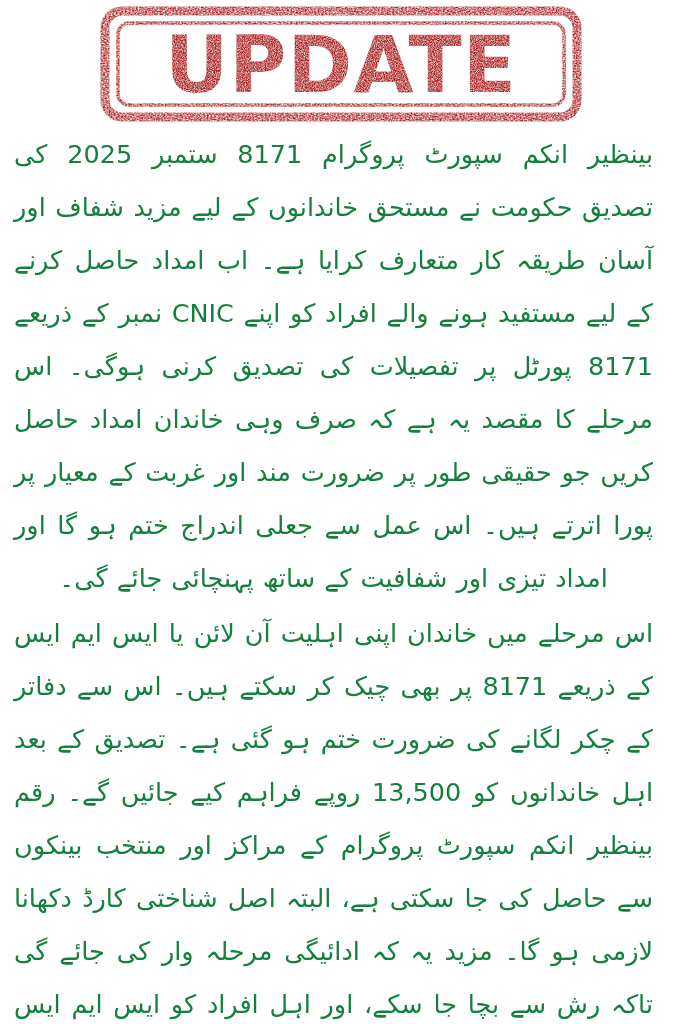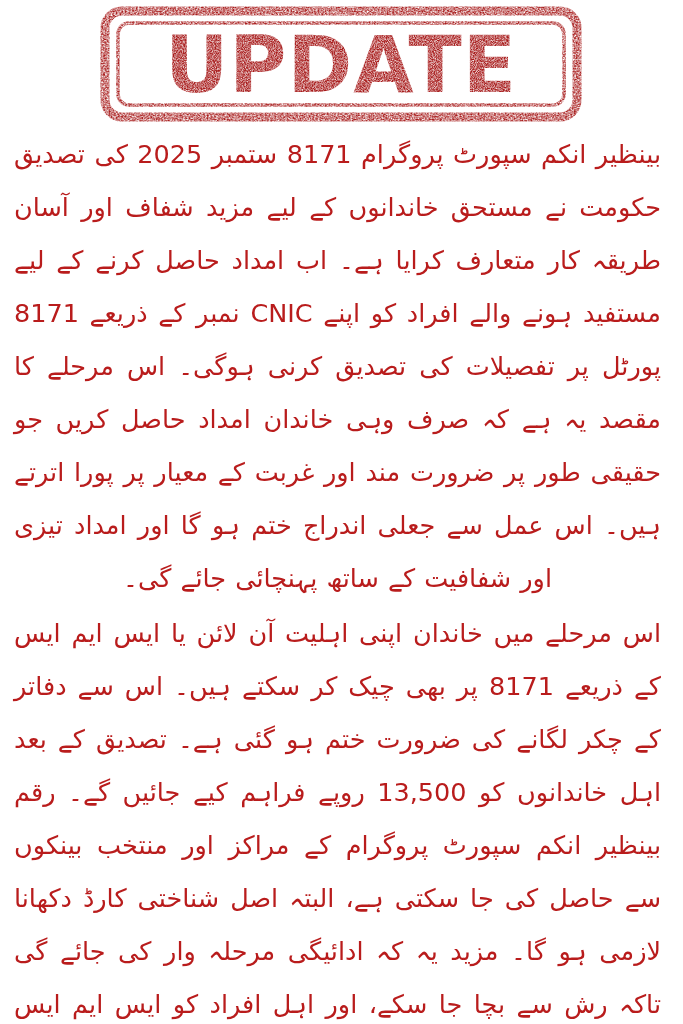--- a/index.html
+++ b/index.html
@@ -36,23 +36,23 @@
     top: 128px;
     left: 0;
     width: 683px;
     padding: 0 14px 0 14px;
     box-sizing: border-box;
     direction: rtl;
     text-align: justify;
     text-align-last: center;
   }
   .para {
-    margin: 0 8px 2px 0;
+    margin: 0 16px 2px 0;
     padding: 0;
-    color: #b91c1c;
+    color: #15803d;
     font-family: "DejaVu Sans", "Liberation Sans", sans-serif;
     font-size: 25.5px;
     line-height: 53px;
     text-align: justify;
     text-align-last: center;
     word-spacing: 1px;
     letter-spacing: 0px;
     font-weight: 500;
   }
   .para:last-child { margin-bottom: 0; }

